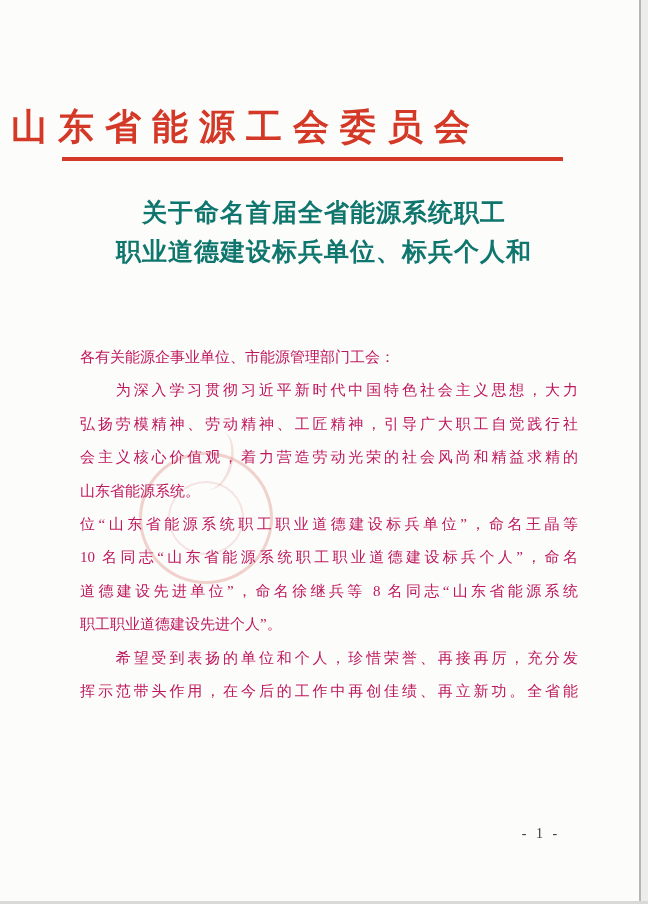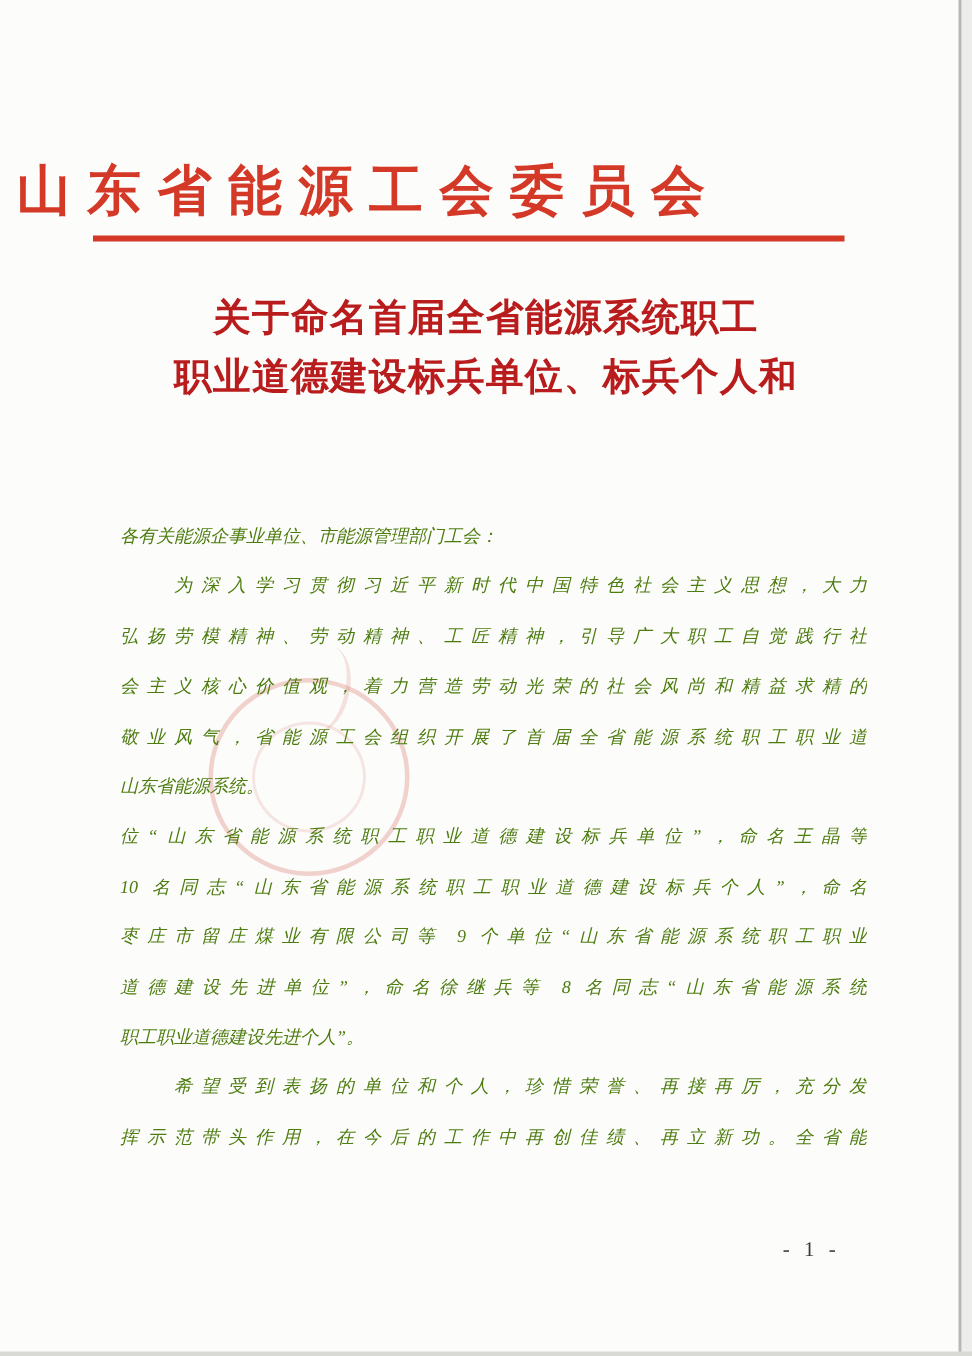--- a/index.html
+++ b/index.html
@@ -30,30 +30,29 @@
     padding-left:11px;box-sizing:border-box;
     white-space:nowrap;
   }
   .red-rule{
     position:absolute;top:157px;left:62px;width:501px;height:4px;
     background:#d43927;
   }
   
   .doc-title{
     position:absolute;top:194px;left:40px;width:568px;
-    text-align:center;color:#b91c1c;
+    text-align:center;color:#0f766e;
     font-size:25px;font-weight:bold;line-height:38.5px;
     letter-spacing:1px;white-space:nowrap;
   }
   
   .body-text{
     position:absolute;top:341px;left:80px;width:498px;
-    color:#4d7c0f;font-size:12px;line-height:33.4px;
+    color:#be185d;font-size:15px;line-height:33.4px;
     white-space:nowrap;
-    font-style:italic;
   }
   .bline{
     height:33.4px;overflow:hidden;
     text-align:justify;text-align-last:justify;
     white-space:normal;
   }
   .bline.noj{text-align:left;text-align-last:left;}
   
   .seal{
     position:absolute;top:452px;left:139px;width:128px;height:126px;
@@ -98,24 +97,22 @@
 
 <div class="seal"></div>
 <div class="seal-inner"></div>
 <div class="seal-arc"></div>
 
 <div class="body-text">
   <div class="bline noj">各有关能源企事业单位、市能源管理部门工会：</div>
   <div class="bline">　　为深入学习贯彻习近平新时代中国特色社会主义思想，大力</div>
   <div class="bline">弘扬劳模精神、劳动精神、工匠精神，引导广大职工自觉践行社</div>
   <div class="bline">会主义核心价值观，着力营造劳动光荣的社会风尚和精益求精的</div>
-  <div class="bline">敬业风气，省能源工会组织开展了首届全省能源系统职工职业道</div>
   <div class="bline noj">山东省能源系统。</div>
   <div class="bline">位“山东省能源系统职工职业道德建设标兵单位”，命名王晶等</div>
   <div class="bline">10 名同志“山东省能源系统职工职业道德建设标兵个人”，命名</div>
-  <div class="bline">枣庄市留庄煤业有限公司等 9 个单位“山东省能源系统职工职业</div>
   <div class="bline">道德建设先进单位”，命名徐继兵等 8 名同志“山东省能源系统</div>
   <div class="bline noj">职工职业道德建设先进个人”。</div>
   <div class="bline">　　希望受到表扬的单位和个人，珍惜荣誉、再接再厉，充分发</div>
   <div class="bline">挥示范带头作用，在今后的工作中再创佳绩、再立新功。全省能</div>
 </div>
 
 <div class="page-number">- 1 -</div>
 
 </body></html>

